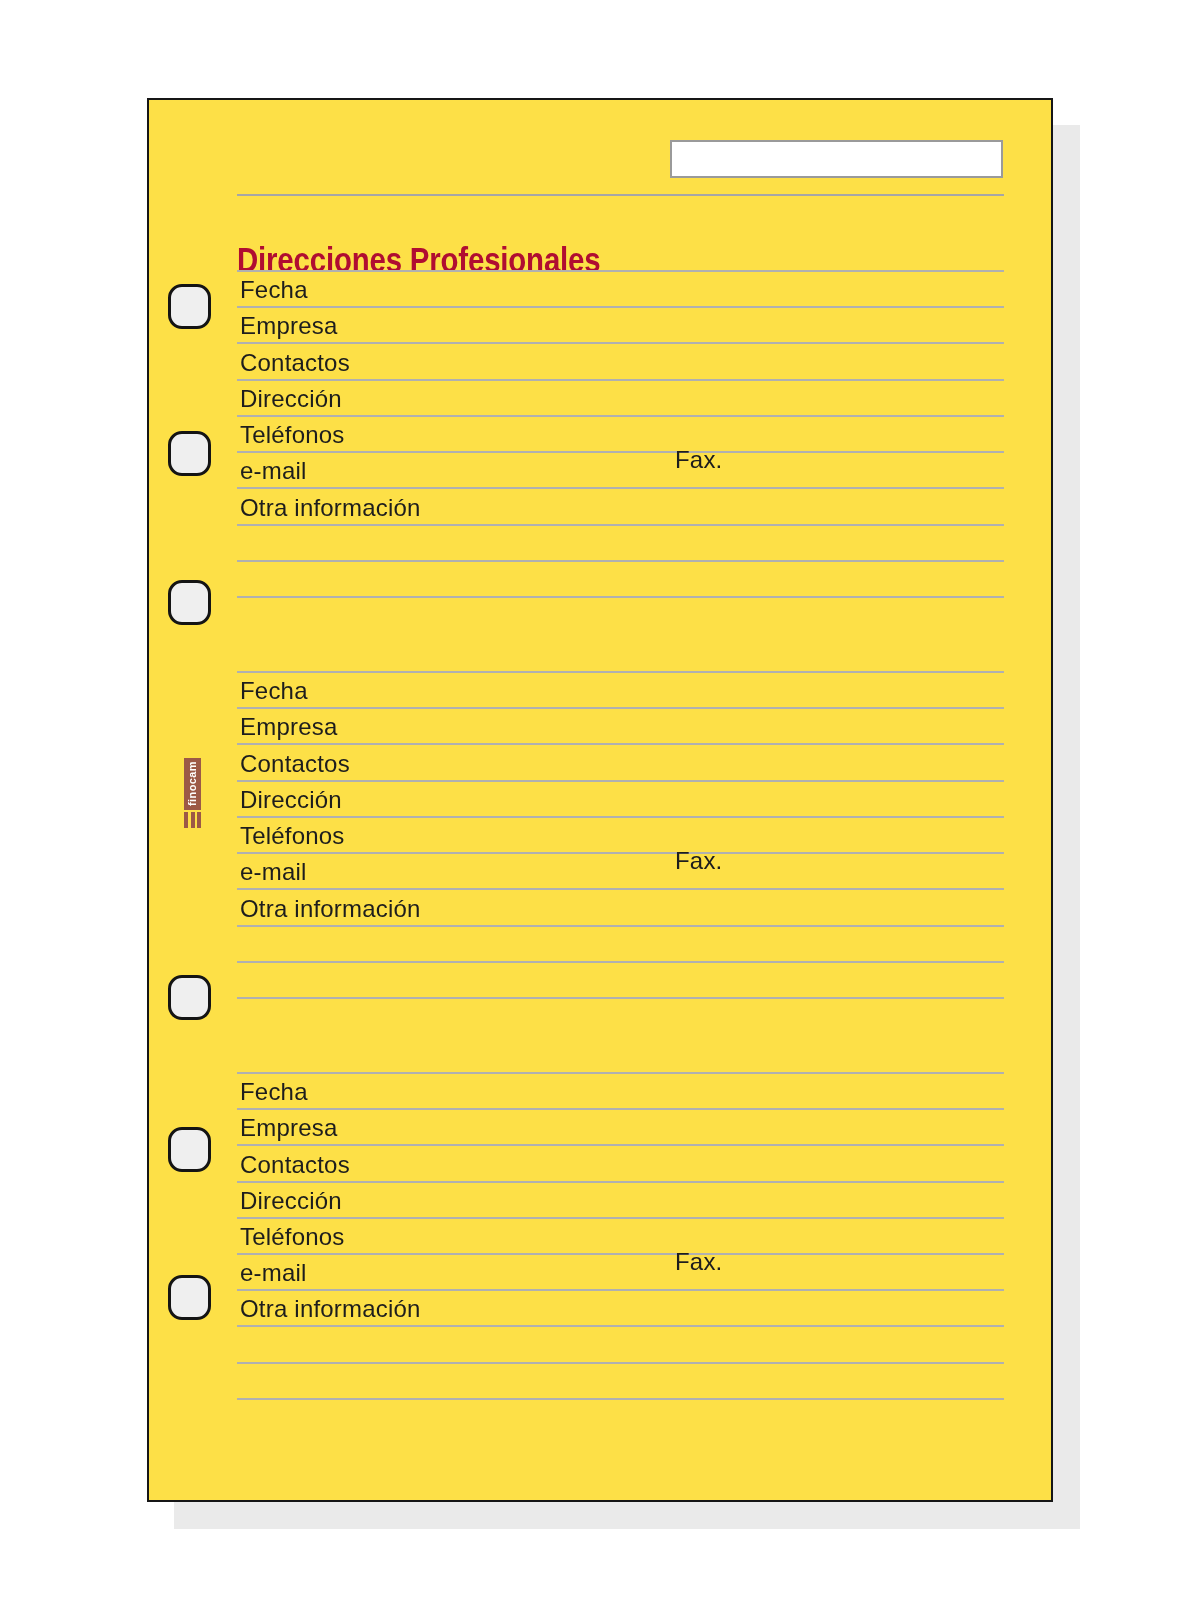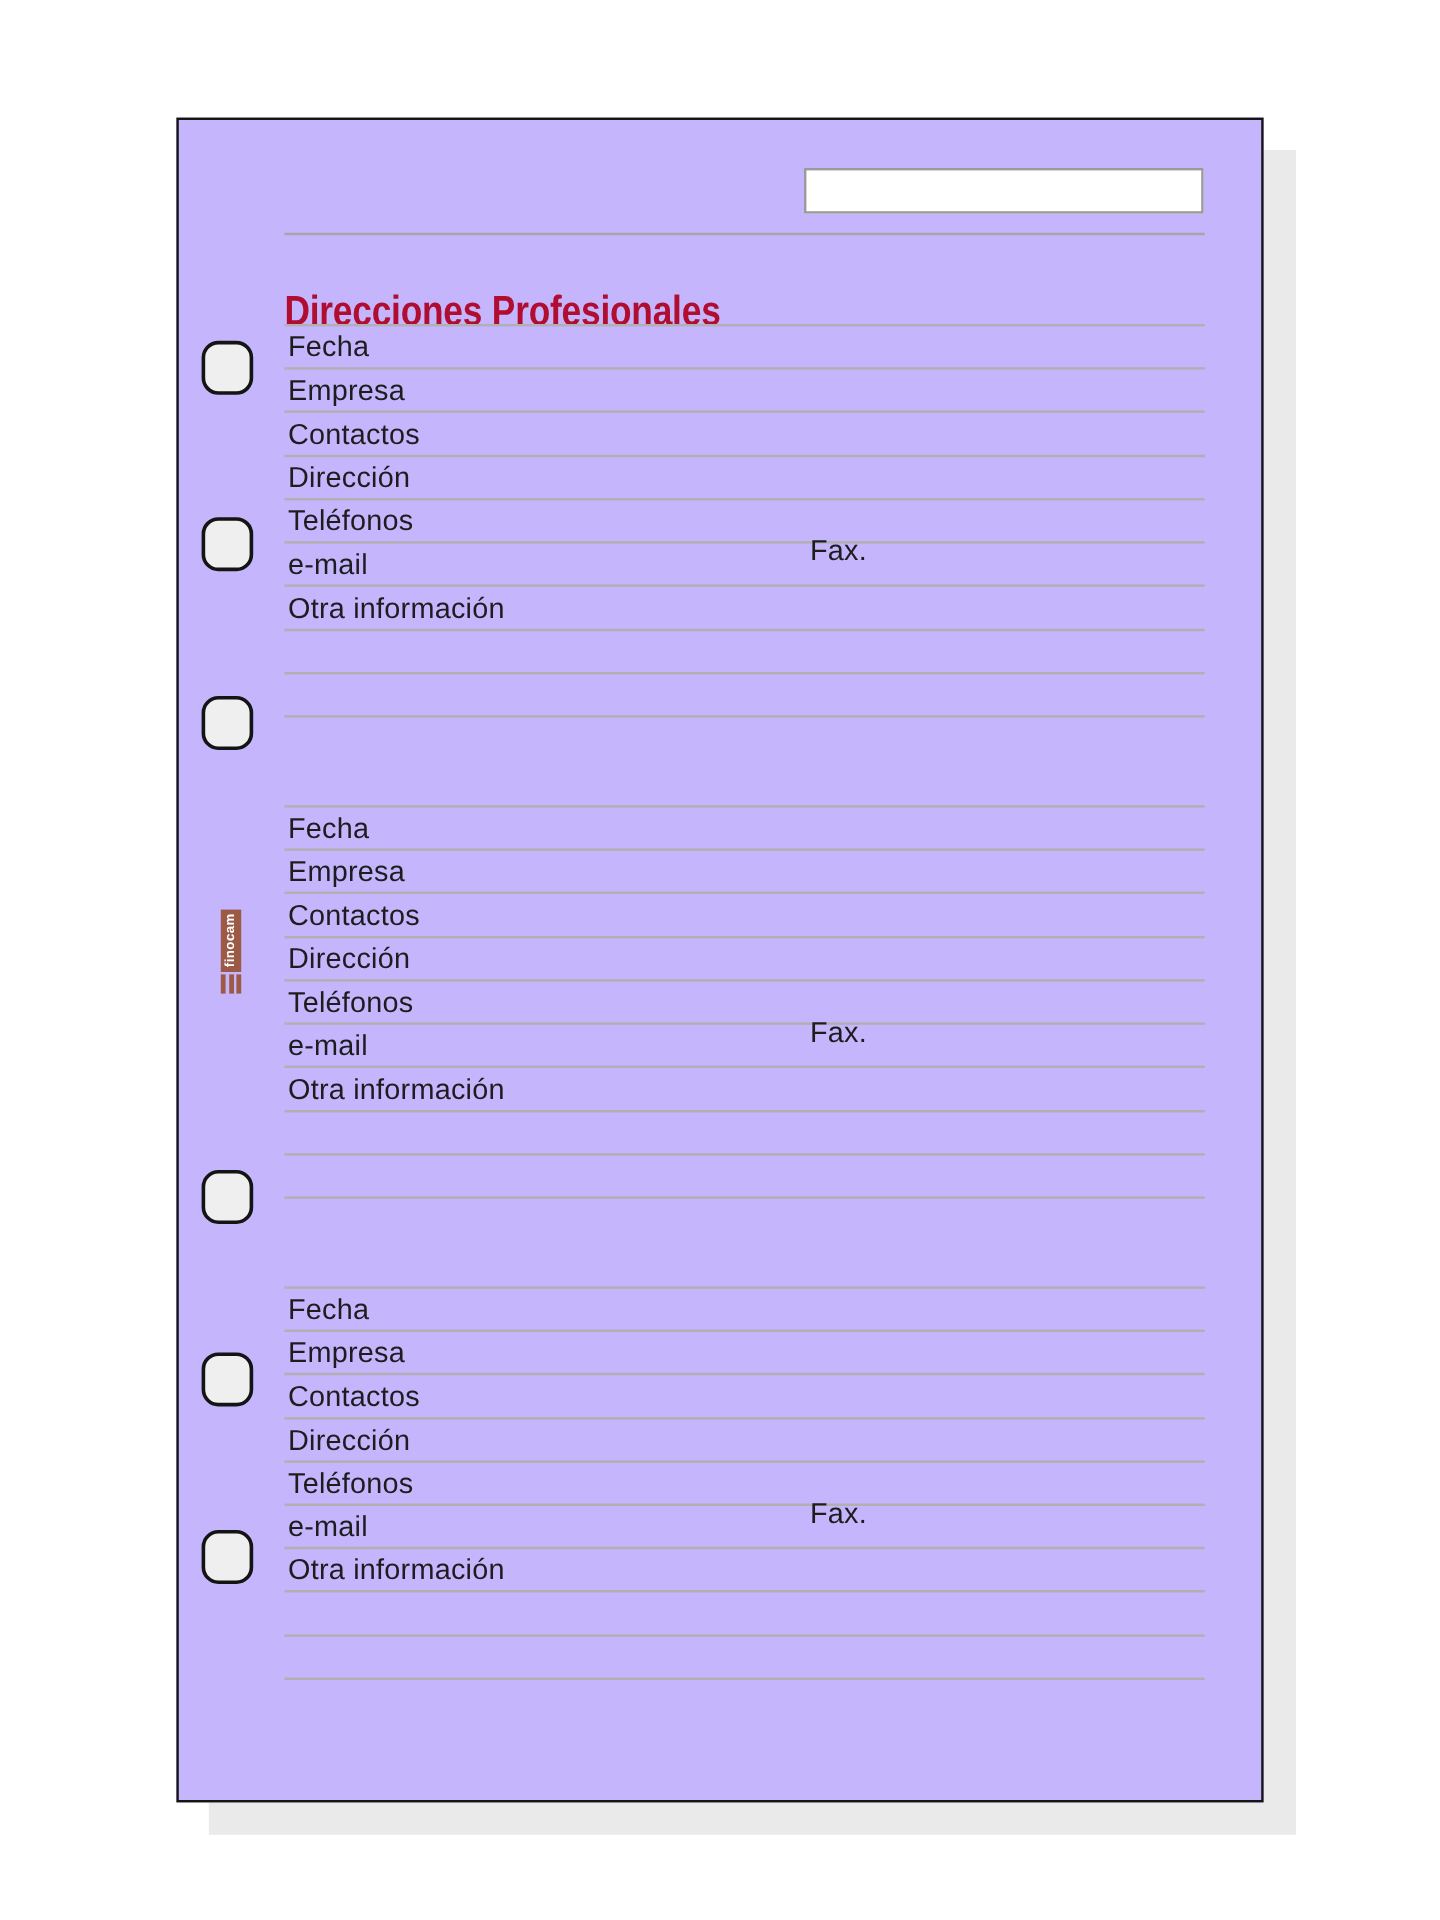--- a/index.html
+++ b/index.html
@@ -11,21 +11,21 @@
     --box-border:#9a9a9a;
     --shadow:#eaeaea;
   }
   *{margin:0;padding:0;box-sizing:border-box;}
   html,body{width:1200px;height:1600px;background:#ffffff;overflow:hidden;
     font-family:"Liberation Sans", sans-serif;}
   .canvas{position:relative;width:1200px;height:1600px;background:#fff;}
 
   .page{
     position:absolute;left:147px;top:98px;width:906px;height:1404px;
-    background:#c4b5fd;border:2px solid #161616;
+    background:#fde047;border:2px solid #161616;
     box-shadow:27px 27px 0 0 var(--shadow);
   }
 
   .title{
     position:absolute;left:88px;top:142px;
     font-size:35px;font-weight:bold;color:var(--accent);
     letter-spacing:-0.2px;white-space:nowrap;
     transform:scaleX(0.84);transform-origin:left center;
     line-height:1;
   }

